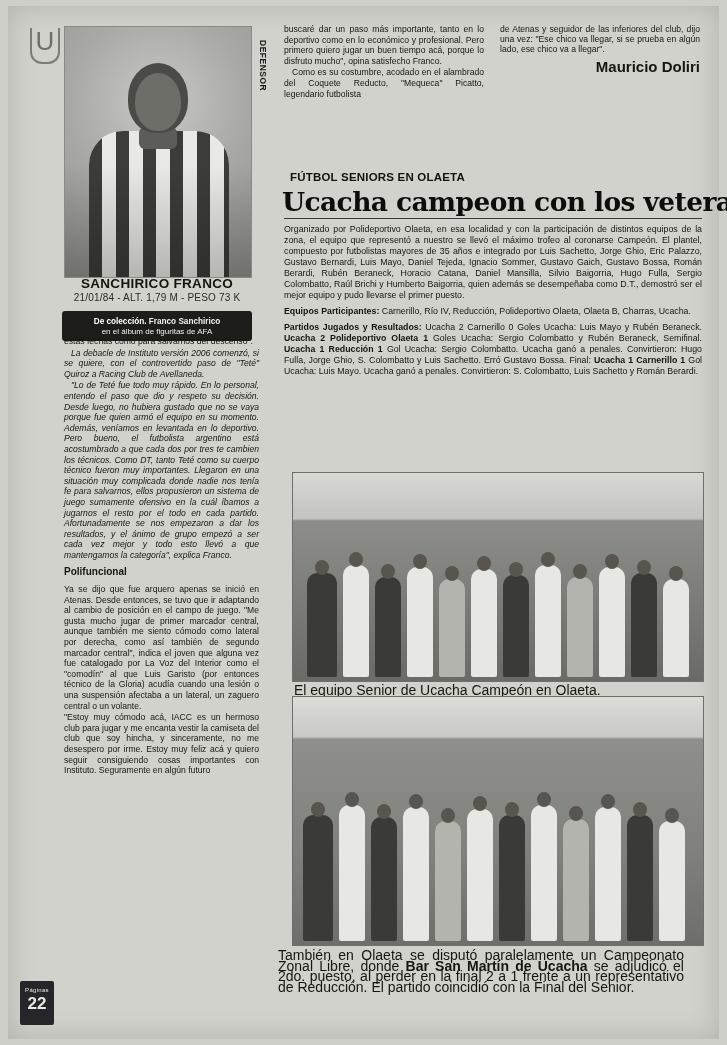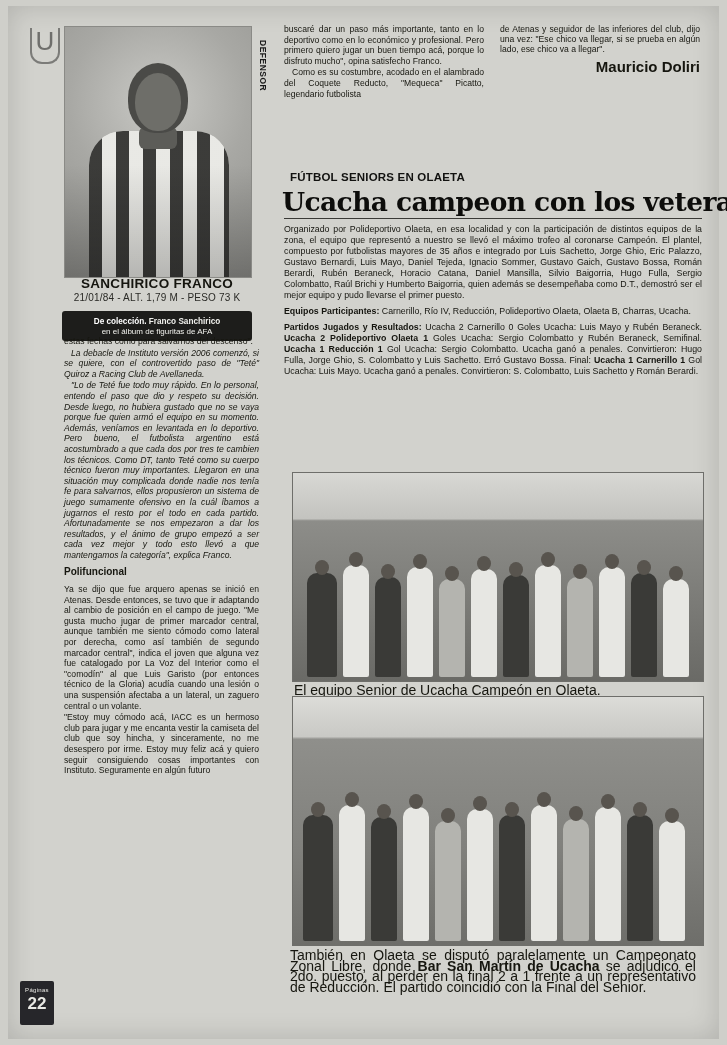--- a/index.html
+++ b/index.html
@@ -186,21 +186,21 @@
   .fig.mid{background:#b4b4af;}
   .fig .hd{
     position:absolute;left:50%;transform:translateX(-50%);
     top:-13px;width:14px;height:15px;border-radius:50%;background:#58544e;
   }
   .caption{
     position:absolute;
     font-size:14px;color:#16160f;
   }
   .cap2{left:286px;top:676px;width:406px;}
-  .cap3{left:282px;top:944px;width:406px;line-height:10.6px;text-align:justify;}
+  .cap3{left:270px;top:944px;width:406px;line-height:10.6px;text-align:justify;}
   .cap3 b{font-weight:bold;}
   .page-num{
     position:absolute;left:12px;top:975px;width:34px;height:44px;
     background:#26262a;color:#e9e9e5;
     border-radius:2px;
     text-align:center;
   }
   .page-num .pl{font-size:6px;margin-top:6px;letter-spacing:.3px;}
   .page-num .pn{font-size:17px;font-weight:bold;line-height:17px;margin-top:2px;}
 </style>

